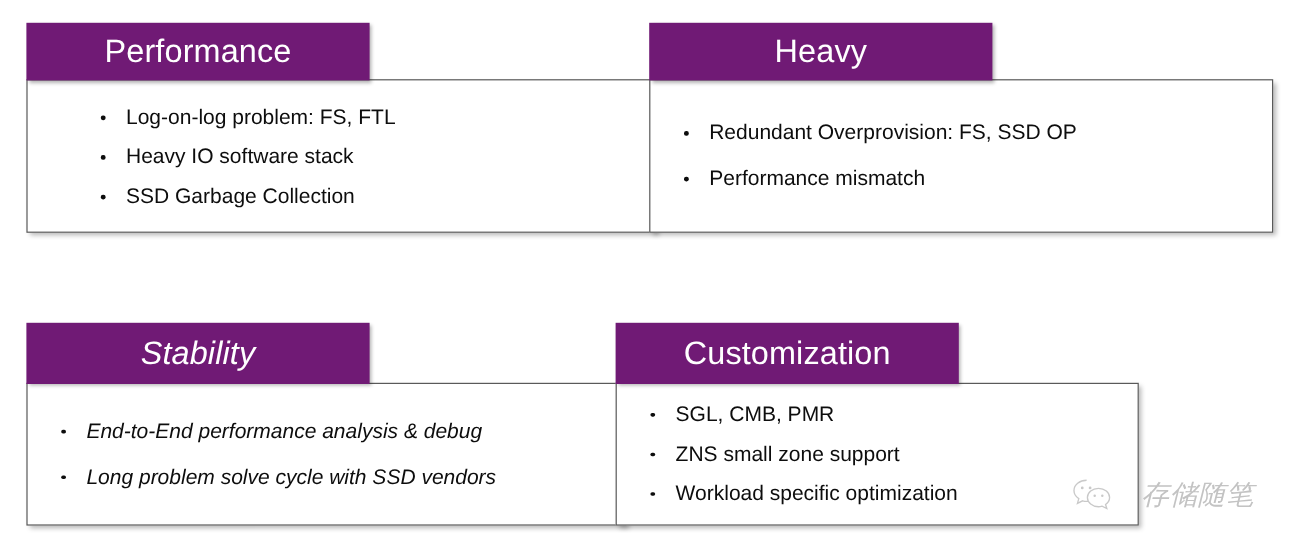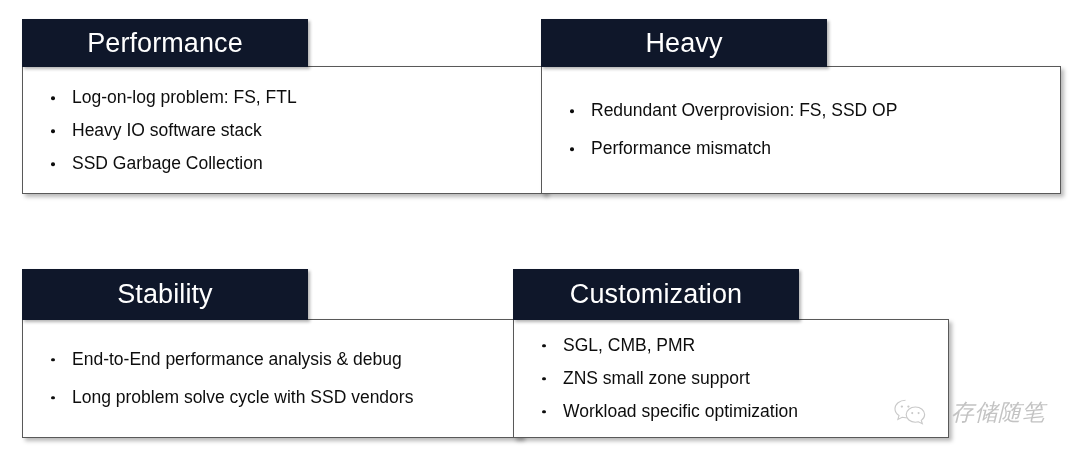--- a/index.html
+++ b/index.html
@@ -24,21 +24,21 @@
 
   
   .card {
     position: absolute;
   }
 
   .card-banner {
     position: absolute;
     left: 0;
     top: 0;
-    background: #0f172a;
+    background: #701a75;
     box-sizing: border-box;
     display: flex;
     align-items: center;
     justify-content: center;
     box-shadow: 2px 2px 3px rgba(0,0,0,0.30);
     z-index: 3;
   }
 
   .card-title {
     color: #ffffff;
@@ -84,31 +84,31 @@
     width: 3.6px;
     height: 3.6px;
     border-radius: 50%;
     background: #0d0d0d;
   }
 
   
   #card-performance           { left: 22px;  top: 19px;  width: 500px; height: 175px; }
   #card-performance .card-banner { width: 286px; height: 48px; }
   #card-performance .card-title  { font-size: 27px; }
-  #card-performance .card-body   { top: 47px; width: 524px; height: 128px; }
+  #card-performance .card-body   { top: 47px; width: 524px; height: 128px; padding-left: 33px; }
   #card-performance .bullet-list { margin-top: 2px; }
   #card-performance .bullet-item { height: 33px; display: flex; align-items: center; }
 
   #card-cost                  { left: 541px; top: 19px;  width: 500px; height: 175px; }
   #card-cost .card-banner     { width: 286px; height: 48px; }
   #card-cost .card-title      { font-size: 27px; }
   #card-cost .card-body       { top: 47px; width: 520px; height: 128px; }
   #card-cost .bullet-item     { height: 38px; display: flex; align-items: center; }
 
-  #card-stability             { left: 22px;  top: 269px; width: 500px; height: 169px; }
+  #card-stability             { left: 22px;  top: 269px; width: 500px; height: 169px; font-style: italic; }
   #card-stability .card-banner{ width: 286px; height: 51px; }
   #card-stability .card-title { font-size: 27px; }
   #card-stability .card-body  { top: 50px; width: 500px; height: 119px; }
   #card-stability .bullet-item{ height: 38px; display: flex; align-items: center; }
 
   #card-customization         { left: 513px; top: 269px; width: 500px; height: 169px; }
   #card-customization .card-banner { width: 286px; height: 51px; }
   #card-customization .card-title  { font-size: 27px; }
   #card-customization .card-body   { top: 50px; width: 436px; height: 119px; }
   #card-customization .bullet-item { height: 33px; display: flex; align-items: center; }

